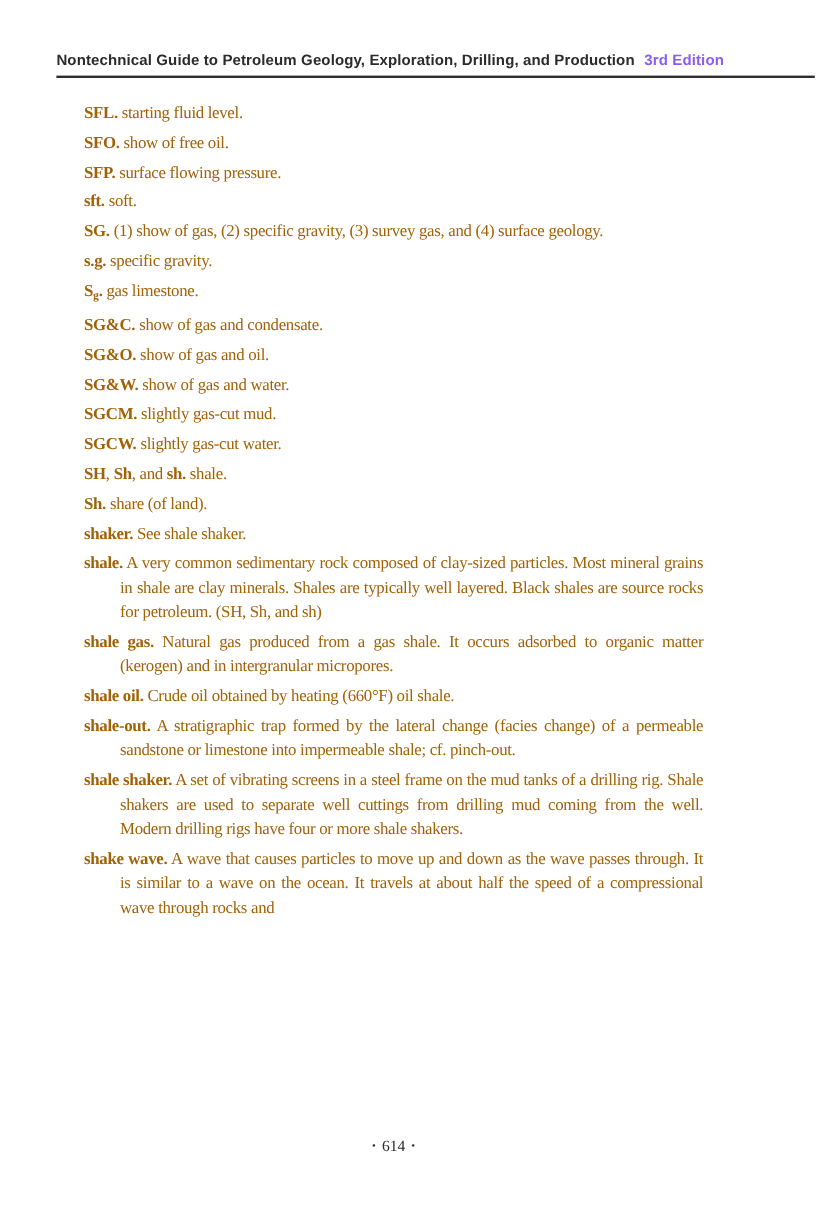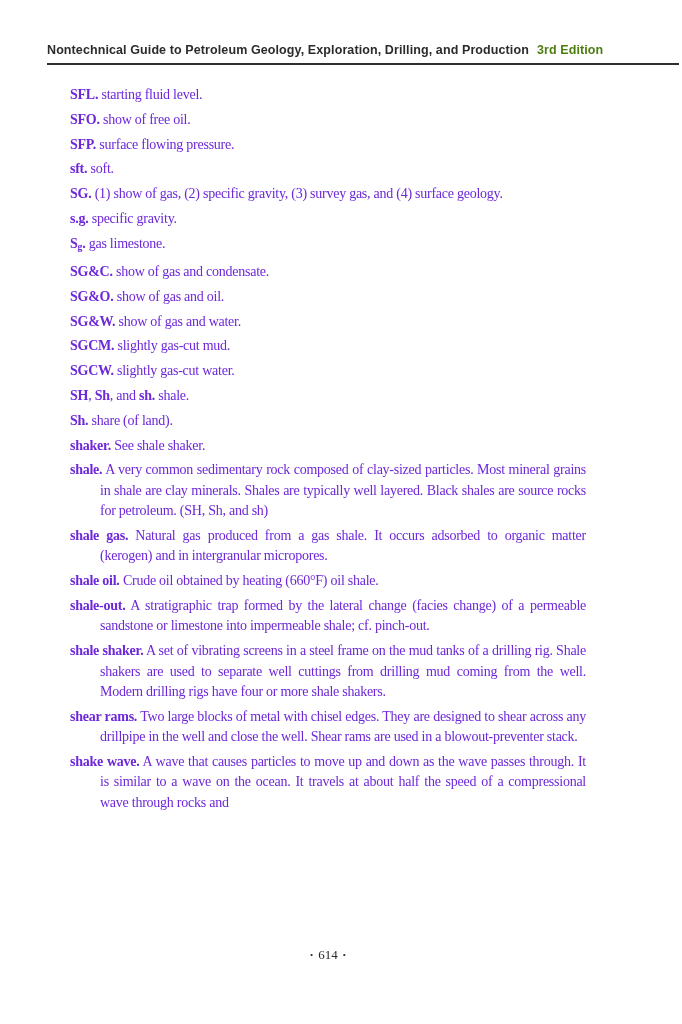--- a/index.html
+++ b/index.html
@@ -14,29 +14,29 @@
     position: absolute; inset: 0; background: #ffffff;
   }
   .running-header {
     position: absolute; left: 47px; top: 43px; width: 632px;
     font-family: "Liberation Sans", sans-serif;
     font-size: 12.5px; font-weight: 600;
     color: #2b2b2b; letter-spacing: 0.1px;
     white-space: nowrap;
   }
   .edition {
-    color: #4d7c0f; font-weight: 600; margin-left: 8px;
+    color: #8b5cf6; font-weight: 600; margin-left: 8px;
   }
   .header-rule {
     position: absolute; left: 47px; top: 63px;
     width: 632px; height: 2px; background: #2f2f2f;
   }
   .content {
     position: absolute; left: 70px; top: 85px; width: 516px;
-    color: #6d28d9;
+    color: #a16207;
     font-size: 14px; line-height: 20.4px;
     letter-spacing: -0.25px;
   }
   .entry {
     margin: 0 0 4.4px 0;
     padding-left: 30px; text-indent: -30px;
     text-align: justify;
   }
   .entry:last-child { margin-bottom: 0; }
   .b { font-weight: bold; }
@@ -77,21 +77,20 @@
       <p class="entry"><span class="b">SGCM.</span><span class=""> slightly gas-cut mud.</span></p>
       <p class="entry"><span class="b">SGCW.</span><span class=""> slightly gas-cut water.</span></p>
       <p class="entry"><span class="b">SH</span><span class="">, </span><span class="b">Sh</span><span class="">, and </span><span class="b">sh.</span><span class=""> shale.</span></p>
       <p class="entry"><span class="b">Sh.</span><span class=""> share (of land).</span></p>
       <p class="entry"><span class="b">shaker.</span><span class=""> </span><span class="i">See</span><span class=""> shale shaker.</span></p>
       <p class="entry"><span class="b">shale.</span><span class=""> A very common sedimentary rock composed of clay-sized particles. Most mineral grains in shale are clay minerals. Shales are typically well layered. Black shales are source rocks for petroleum. (SH, Sh, and sh)</span></p>
       <p class="entry"><span class="b">shale gas.</span><span class=""> Natural gas produced from a gas shale. It occurs adsorbed to organic matter (kerogen) and in intergranular micropores.</span></p>
       <p class="entry"><span class="b">shale oil.</span><span class=""> Crude oil obtained by heating (660°F) oil shale.</span></p>
       <p class="entry"><span class="b">shale-out.</span><span class=""> A stratigraphic trap formed by the lateral change (facies change) of a permeable sandstone or limestone into impermeable shale; cf. pinch-out.</span></p>
       <p class="entry"><span class="b">shale shaker.</span><span class=""> A set of vibrating screens in a steel frame on the mud tanks of a drilling rig. Shale shakers are used to separate well cuttings from drilling mud coming from the well. Modern drilling rigs have four or more shale shakers.</span></p>
-      <p class="entry"><span class="b">shear rams.</span><span class=""> Two large blocks of metal with chisel edges. They are designed to shear across any drillpipe in the well and close the well. Shear rams are used in a blowout-preventer stack.</span></p>
       <p class="entry"><span class="b">shake wave.</span><span class=""> A wave that causes particles to move up and down as the wave passes through. It is similar to a wave on the ocean. It travels at about half the speed of a compressional wave through rocks and</span></p>
     </main>
 
   <div class="page-footer">
     <span class="bullet">•</span><span class="page-number">614</span><span class="bullet">•</span>
   </div>
 
 </div>
 
 </body></html>

